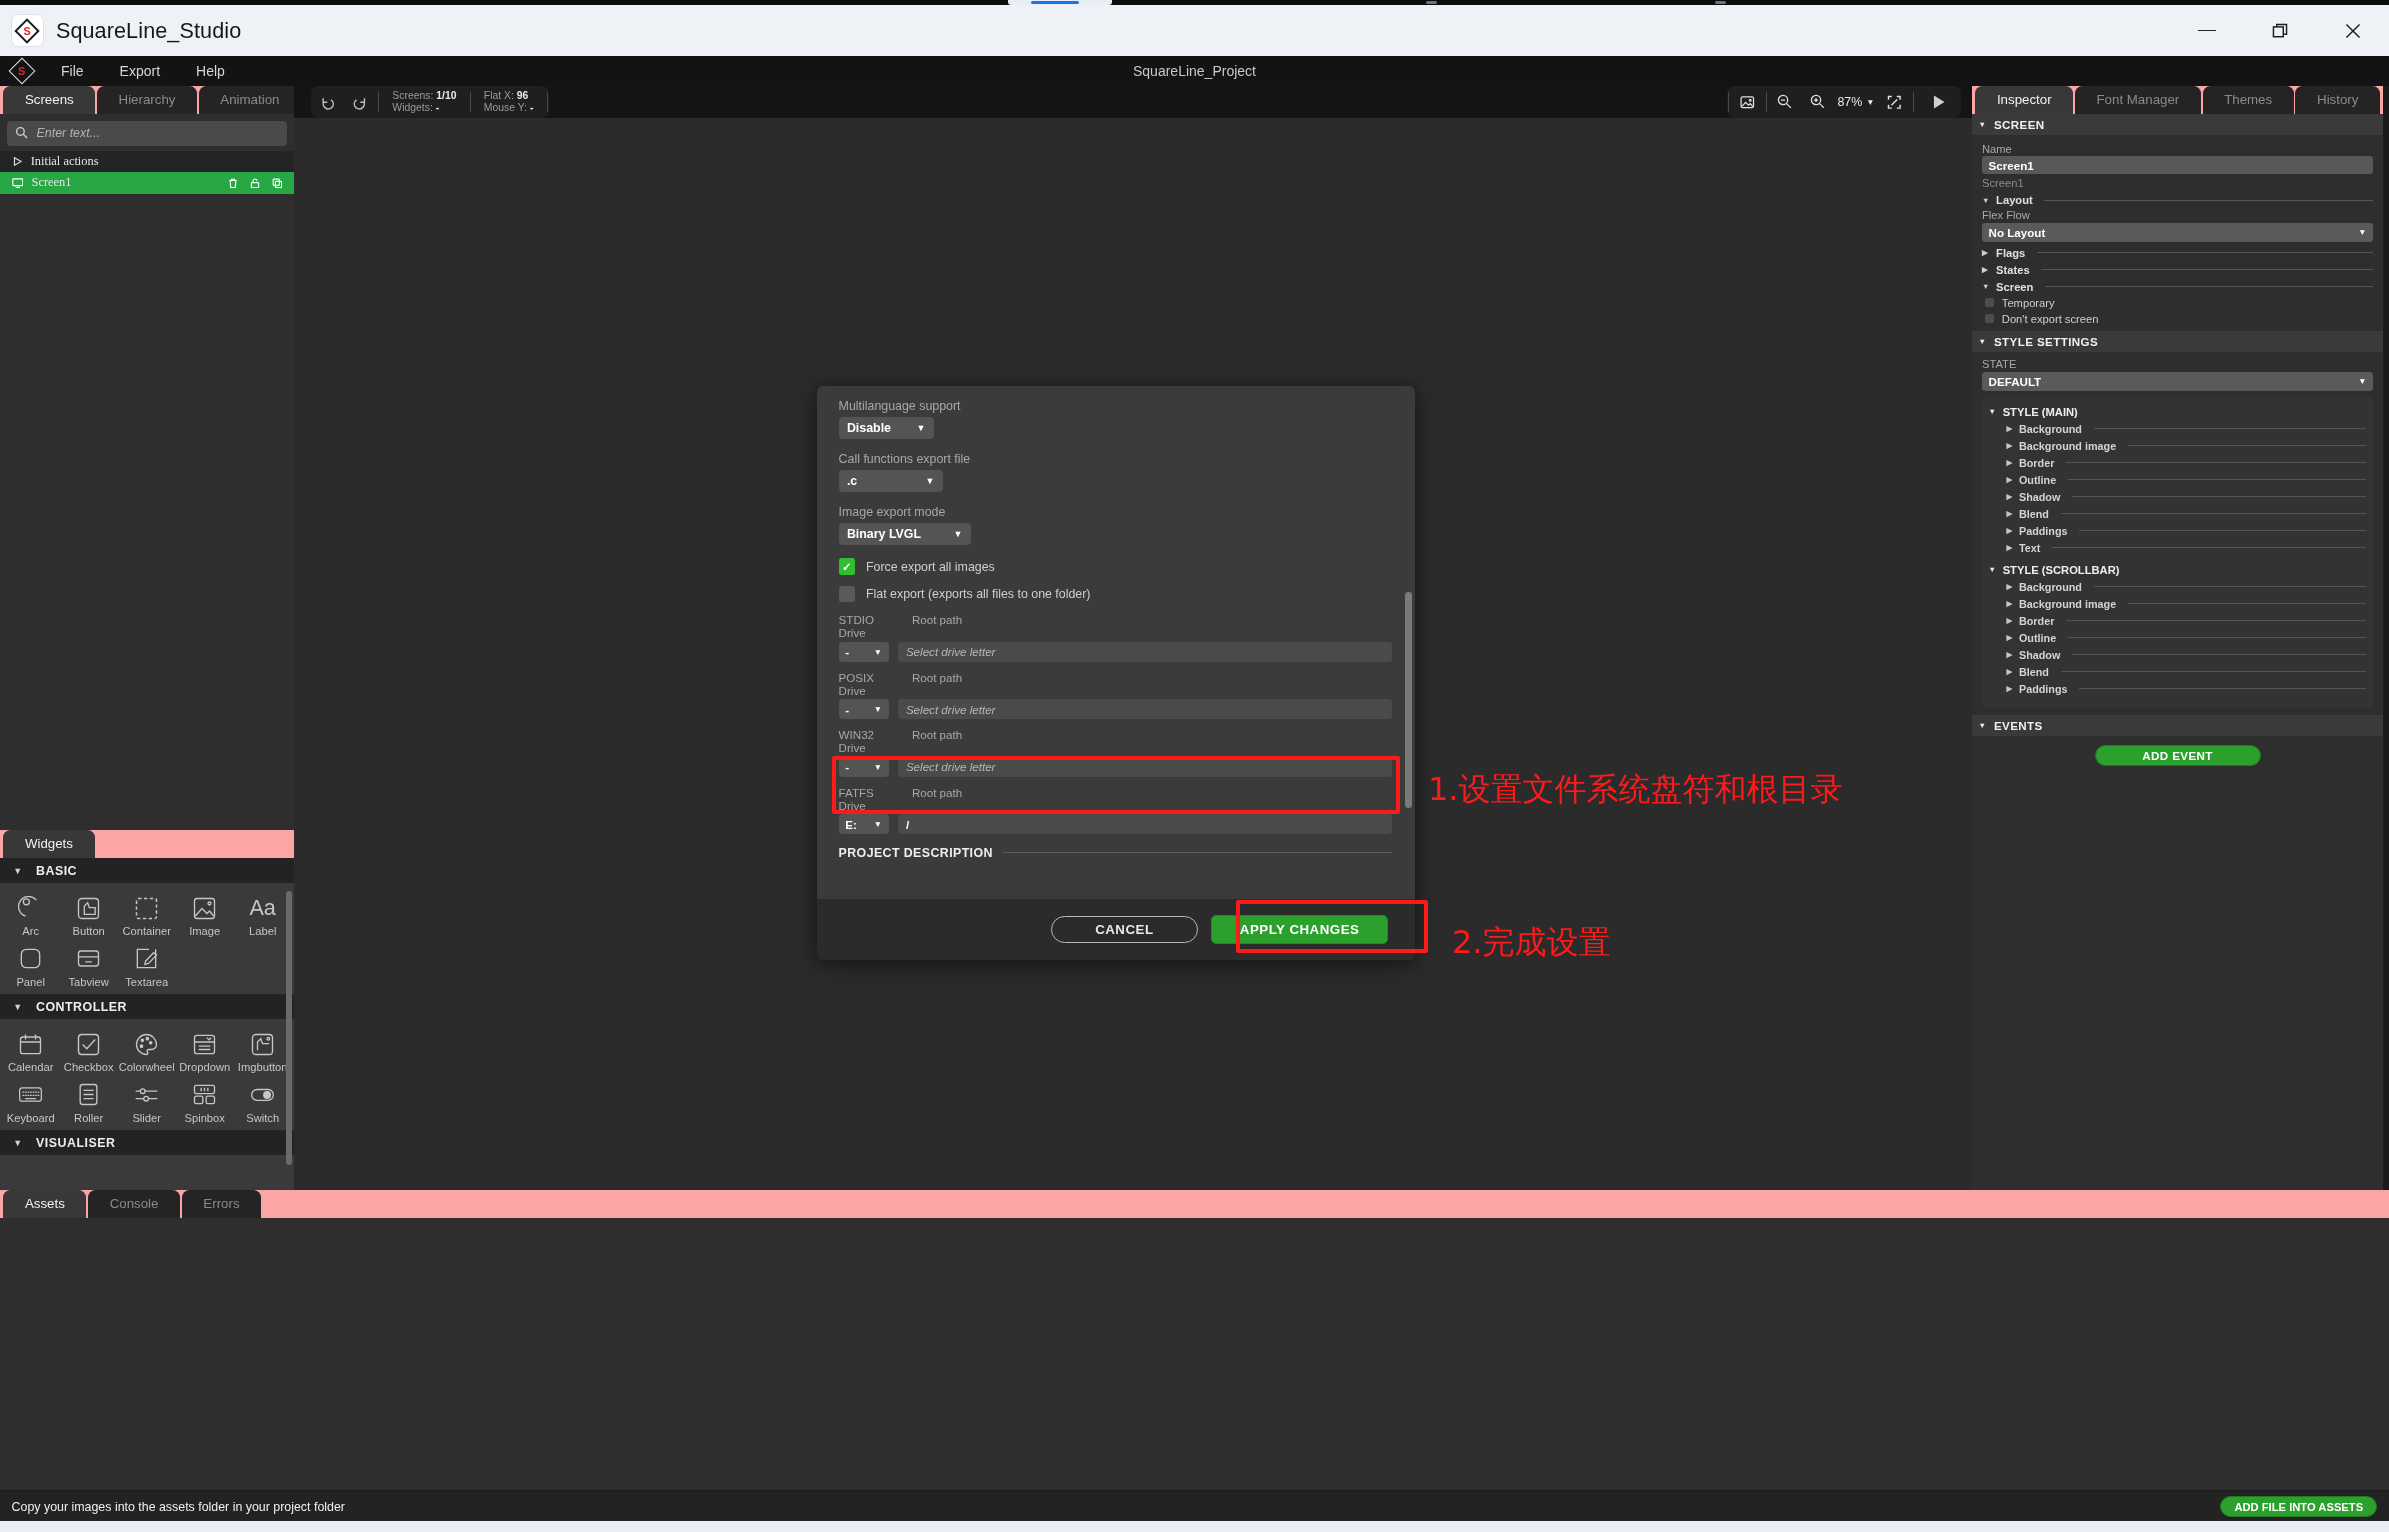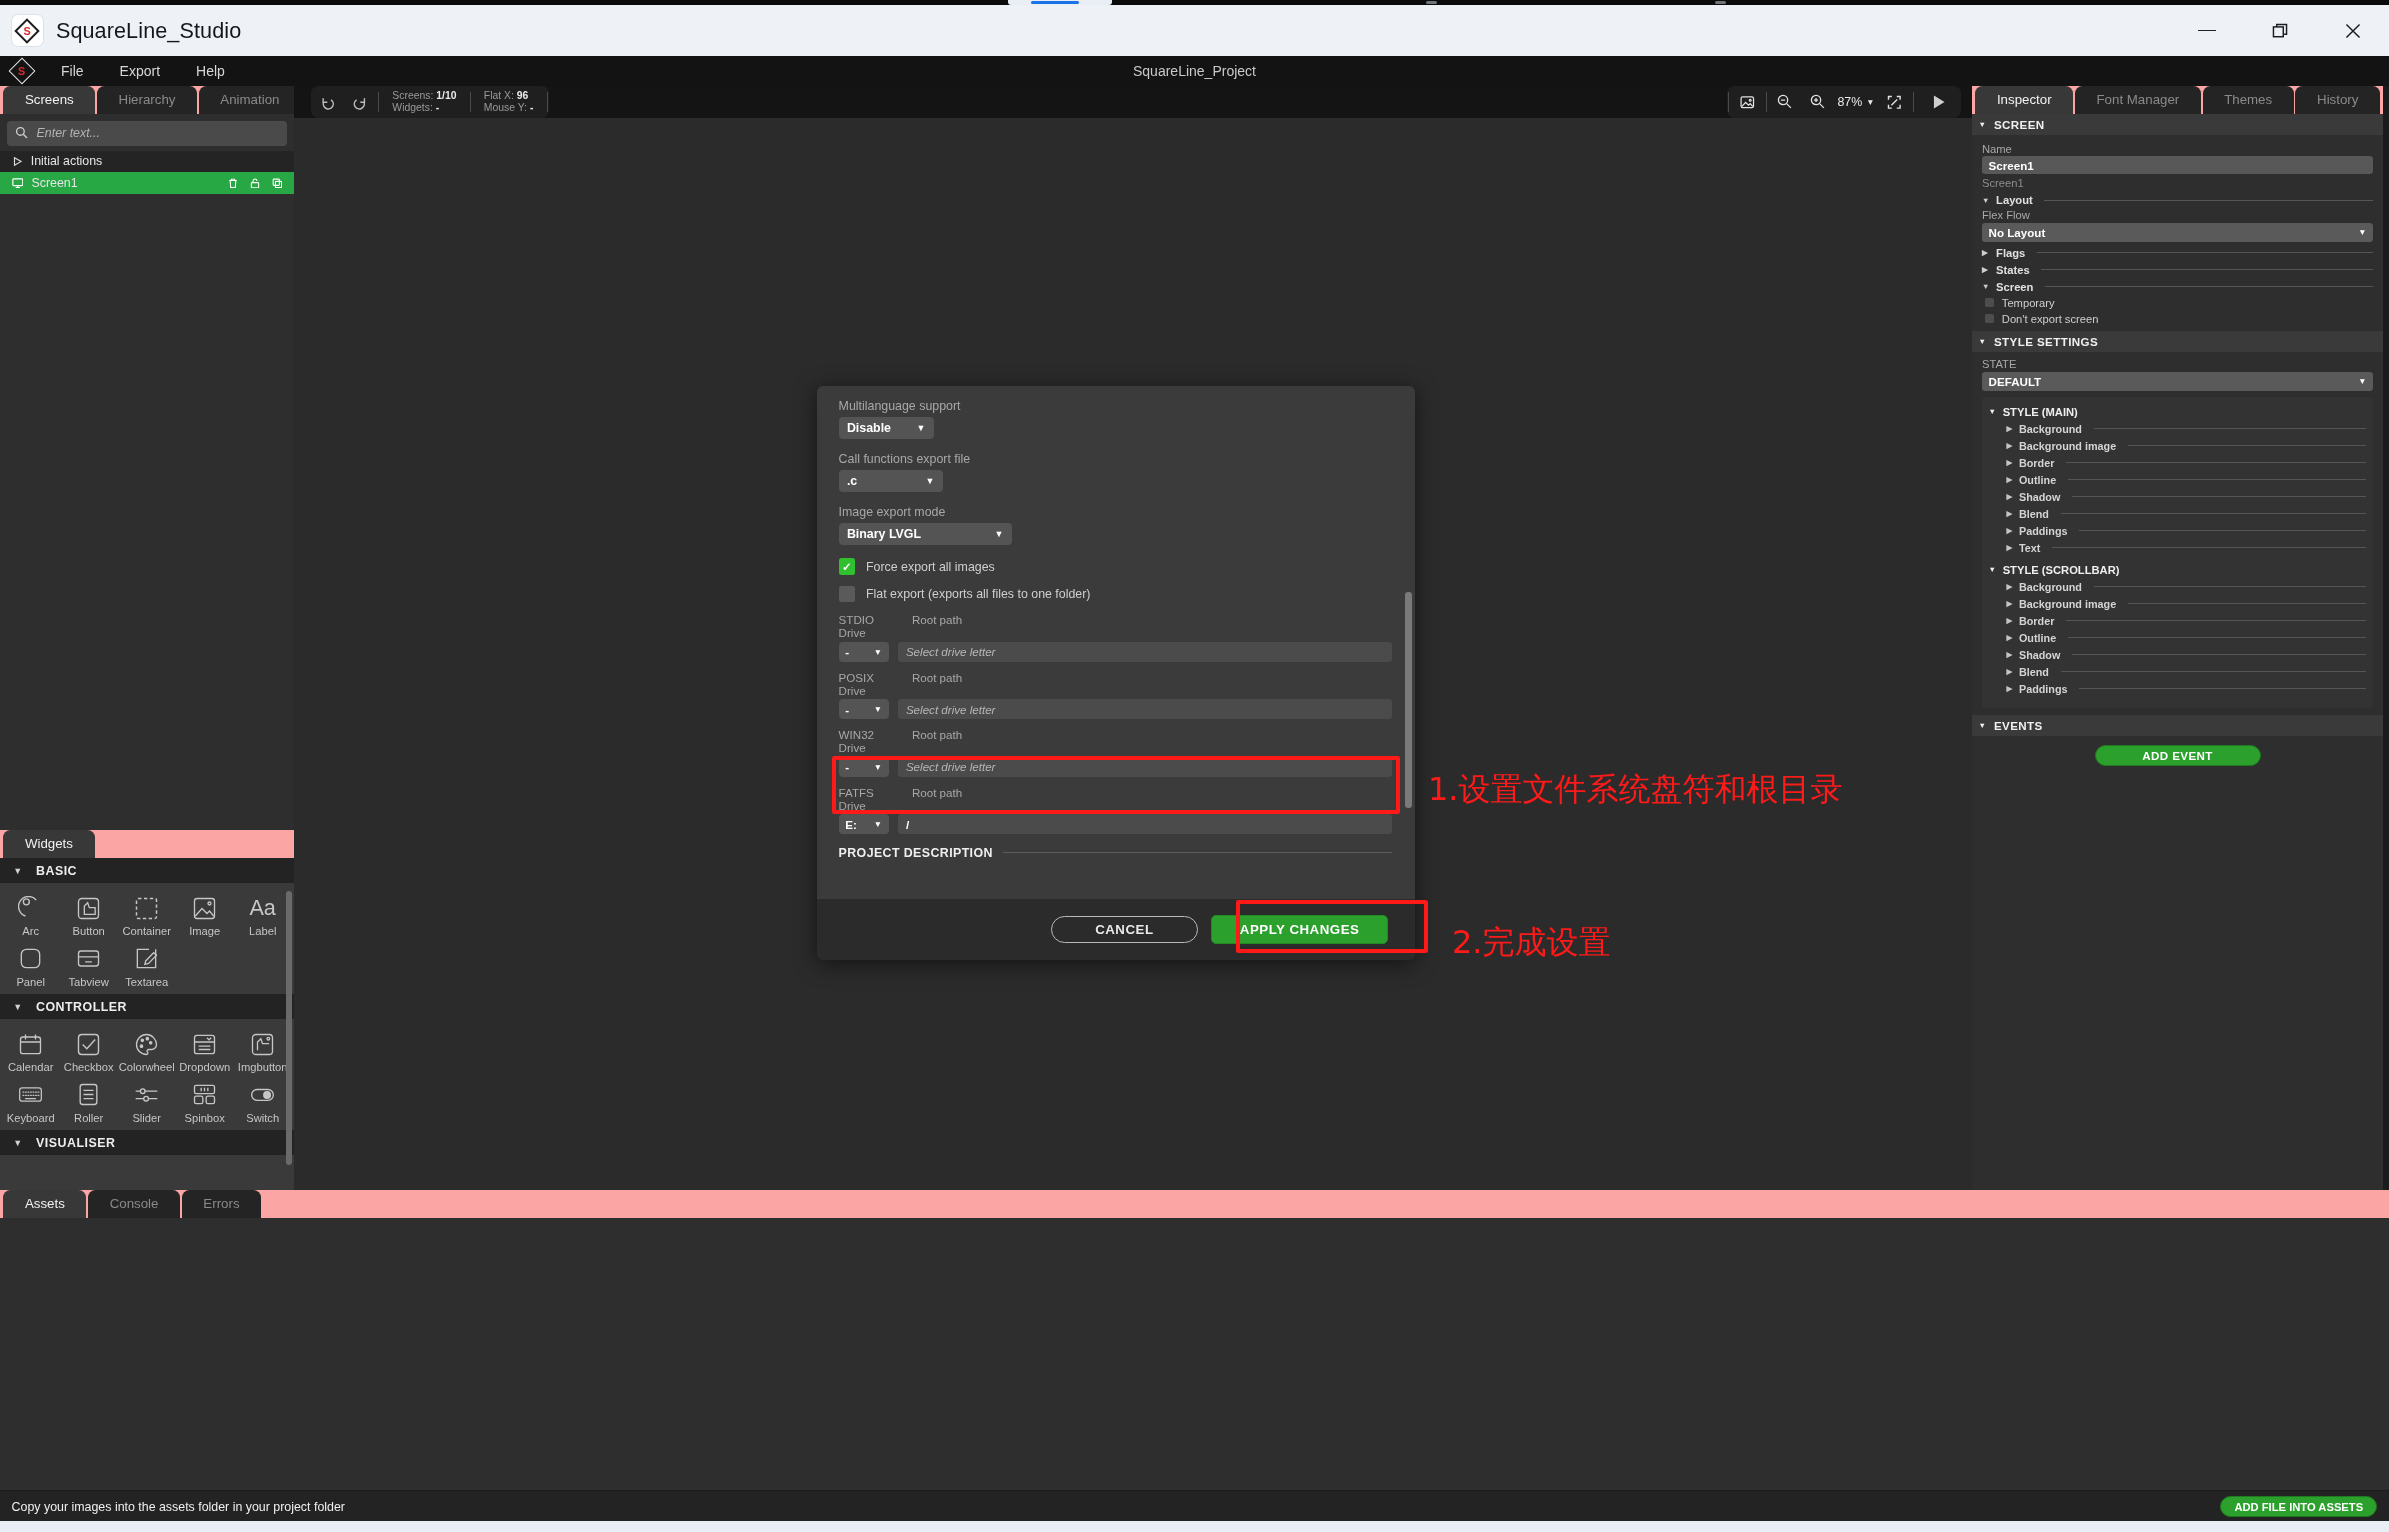--- a/index.html
+++ b/index.html
@@ -80,21 +80,21 @@
   }
   .search-box .mag { position:absolute; left:8.3px; top:5px; color:#cfcfcf; }
   .search-box input {
     background:transparent; border:0; outline:none; color:#e8e8e8;
     font-size:12.4px; font-style:italic; font-family:"Liberation Sans",sans-serif; width:96%;
   }
   .search-box input::placeholder { color:#b3b3b3; font-style:italic; }
 
   .tree-row {
     height:21.6px; display:flex; align-items:center; padding-left:11.6px;
-    font-size:12.4px; color:#e6e6e6; gap:8.3px;
+    font-size:12.4px; color:#e6e6e6; gap:8.3px;font-family:Liberation Serif, serif;
   }
   .tree-row.initial { background:#242424; }
   .tree-row.selected { background:#28a745; }
   .tree-row .row-actions { margin-left:auto; display:flex; gap:11.6px; padding-right:11.6px; }
 
   
   .widgets-panel { position:absolute; left:0; top:830px; width:294px; height:360px; background:#1b1b1b; }
   .wp-body { background:#3a3a3a; height:calc(100% - 28px); position:relative; overflow:hidden; }
   .wcat {
     background:#232323; color:#ededed; font-size:12.4px; font-weight:bold;
@@ -784,21 +784,21 @@
         </div>
         <div class="drow">
           <div class="dlabel">Call functions export file</div>
           <div class="dselect" style="width:104px;">
             <span>.c</span>
             <span class="cd">▼</span>
           </div>
         </div>
         <div class="drow">
           <div class="dlabel">Image export mode</div>
-          <div class="dselect" style="width:173px;">
+          <div class="dselect" style="width:132px;">
             <span>Binary LVGL</span>
             <span class="cd">▼</span>
           </div>
         </div>
 
         <div class="dcheck">
           <span class="cbox on">
               <span class="tick">✓</span>
             </span>
           <span class="ctext">Force export all images</span>

